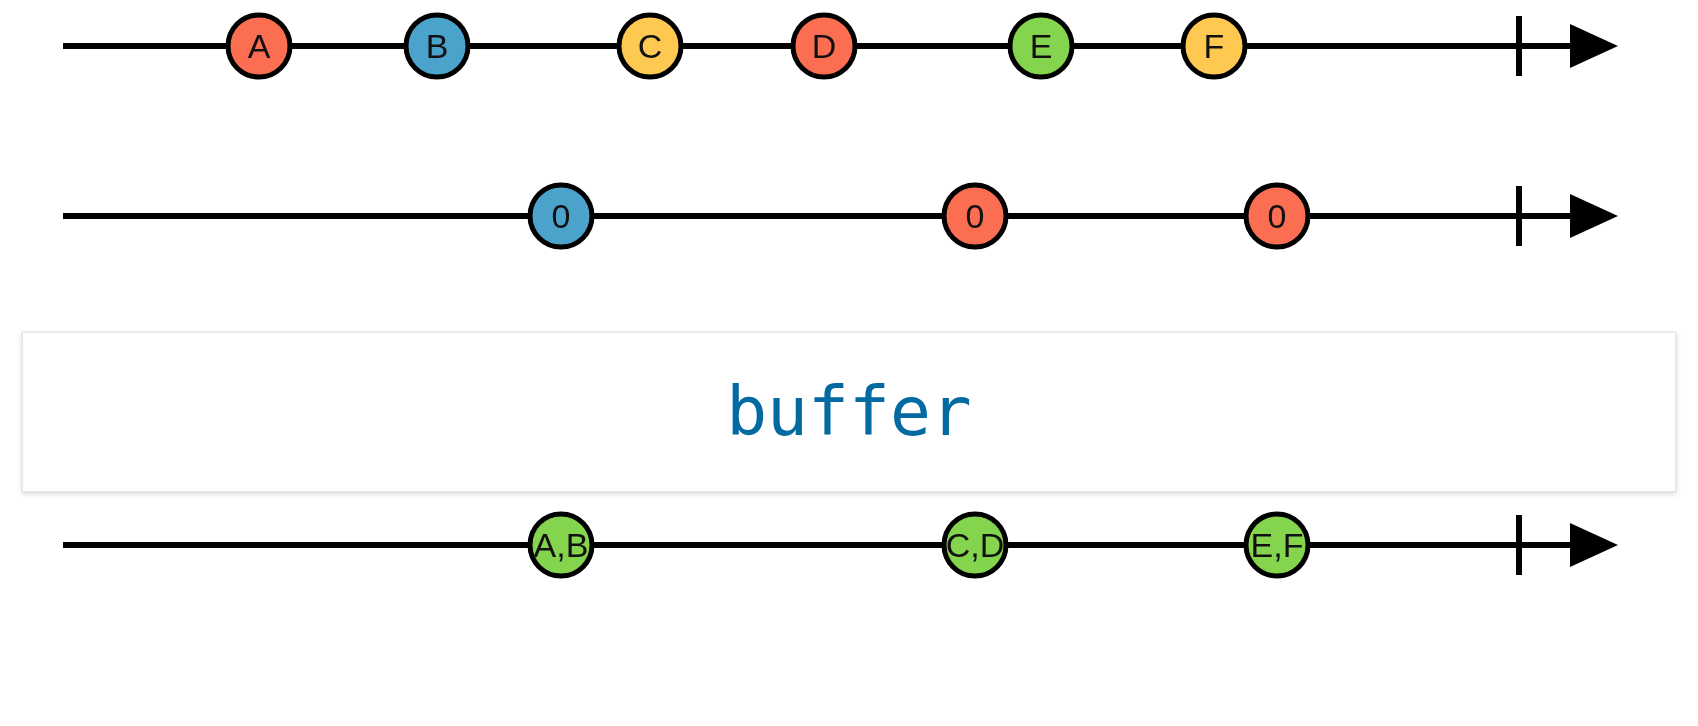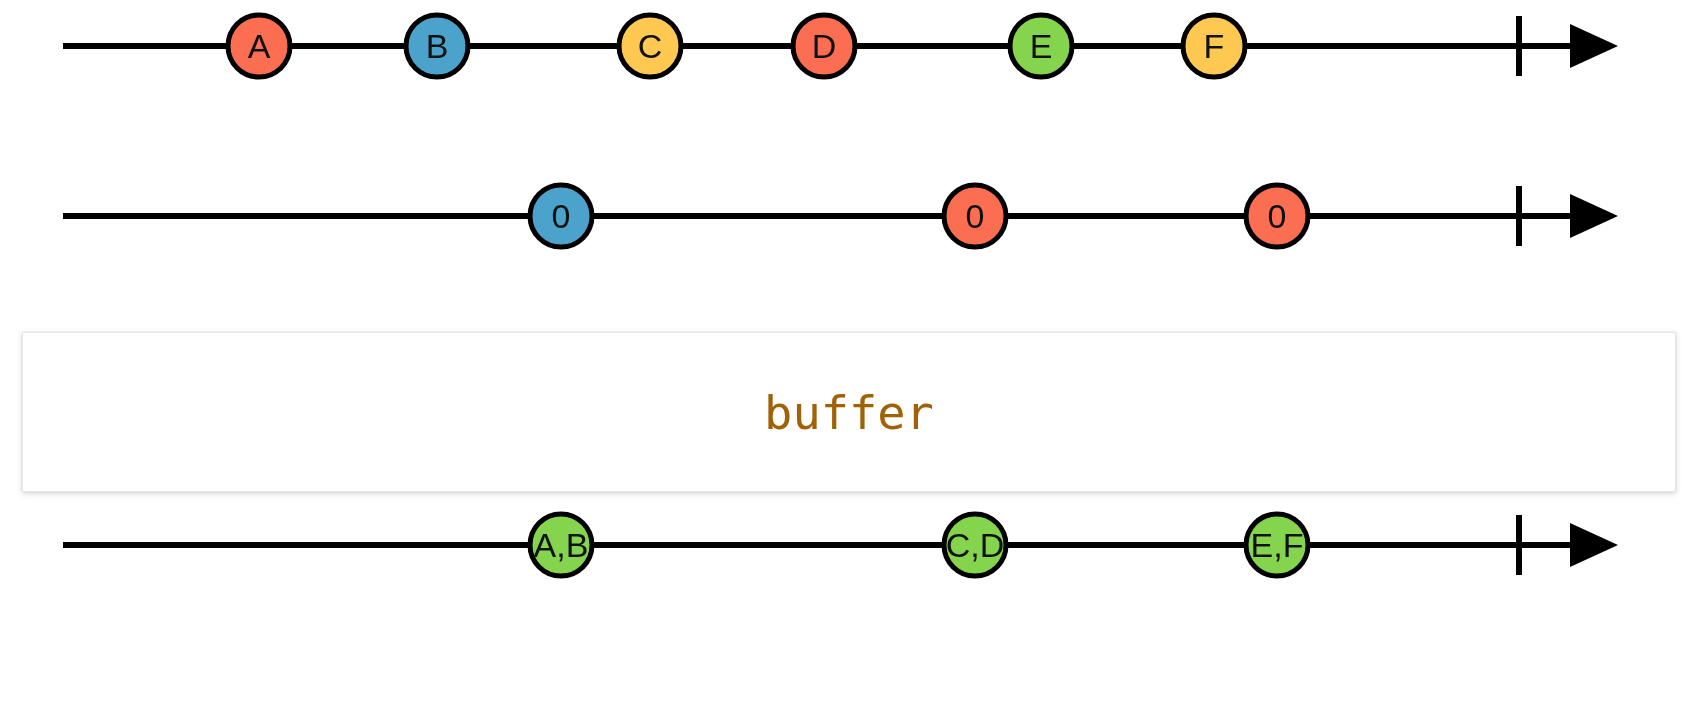--- a/index.html
+++ b/index.html
@@ -37,22 +37,22 @@
     background: #ffffff;
     border: 1px solid #e7e7e7;
     box-shadow: 0 2px 6px rgba(0,0,0,0.14), 0 0 2px rgba(0,0,0,0.10);
     box-sizing: border-box;
     display: flex;
     align-items: center;
     justify-content: center;
   }
   .operator-label {
     font-family: "DejaVu Sans Mono", "Liberation Mono", monospace;
-    font-size: 47px;
-    color: #a16207;
+    font-size: 68px;
+    color: #0369a1;
     letter-spacing: 0px;
     line-height: 1;
     white-space: pre;
   }
 </style>
 </head>
 <body>
 
 <div id="stage">
 

